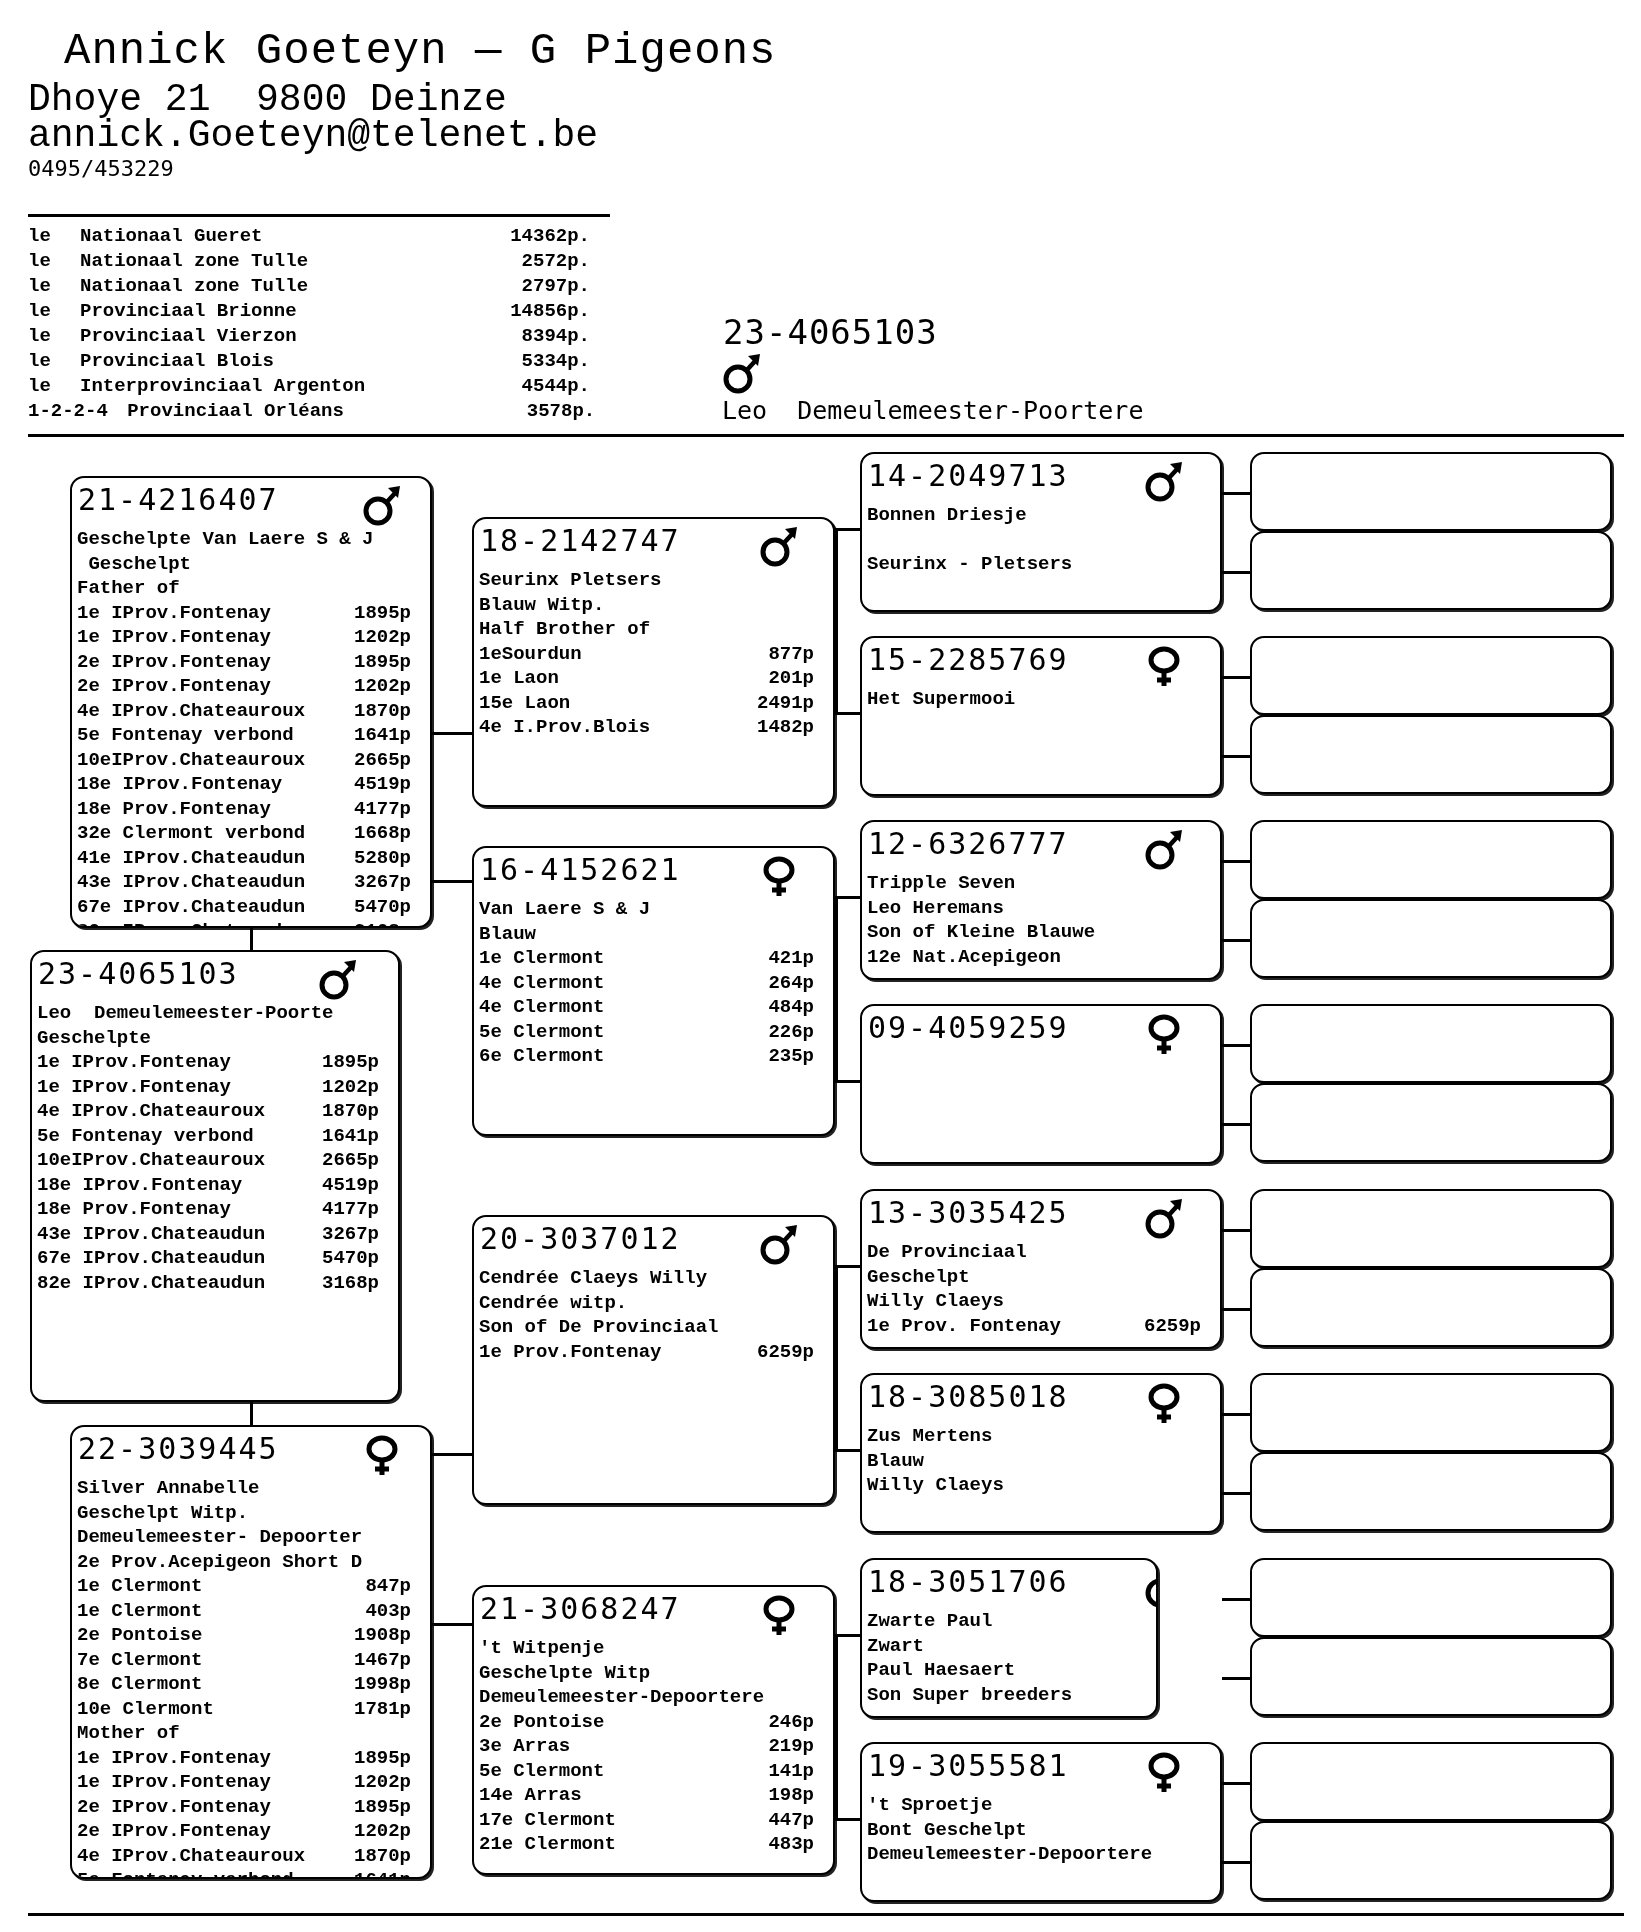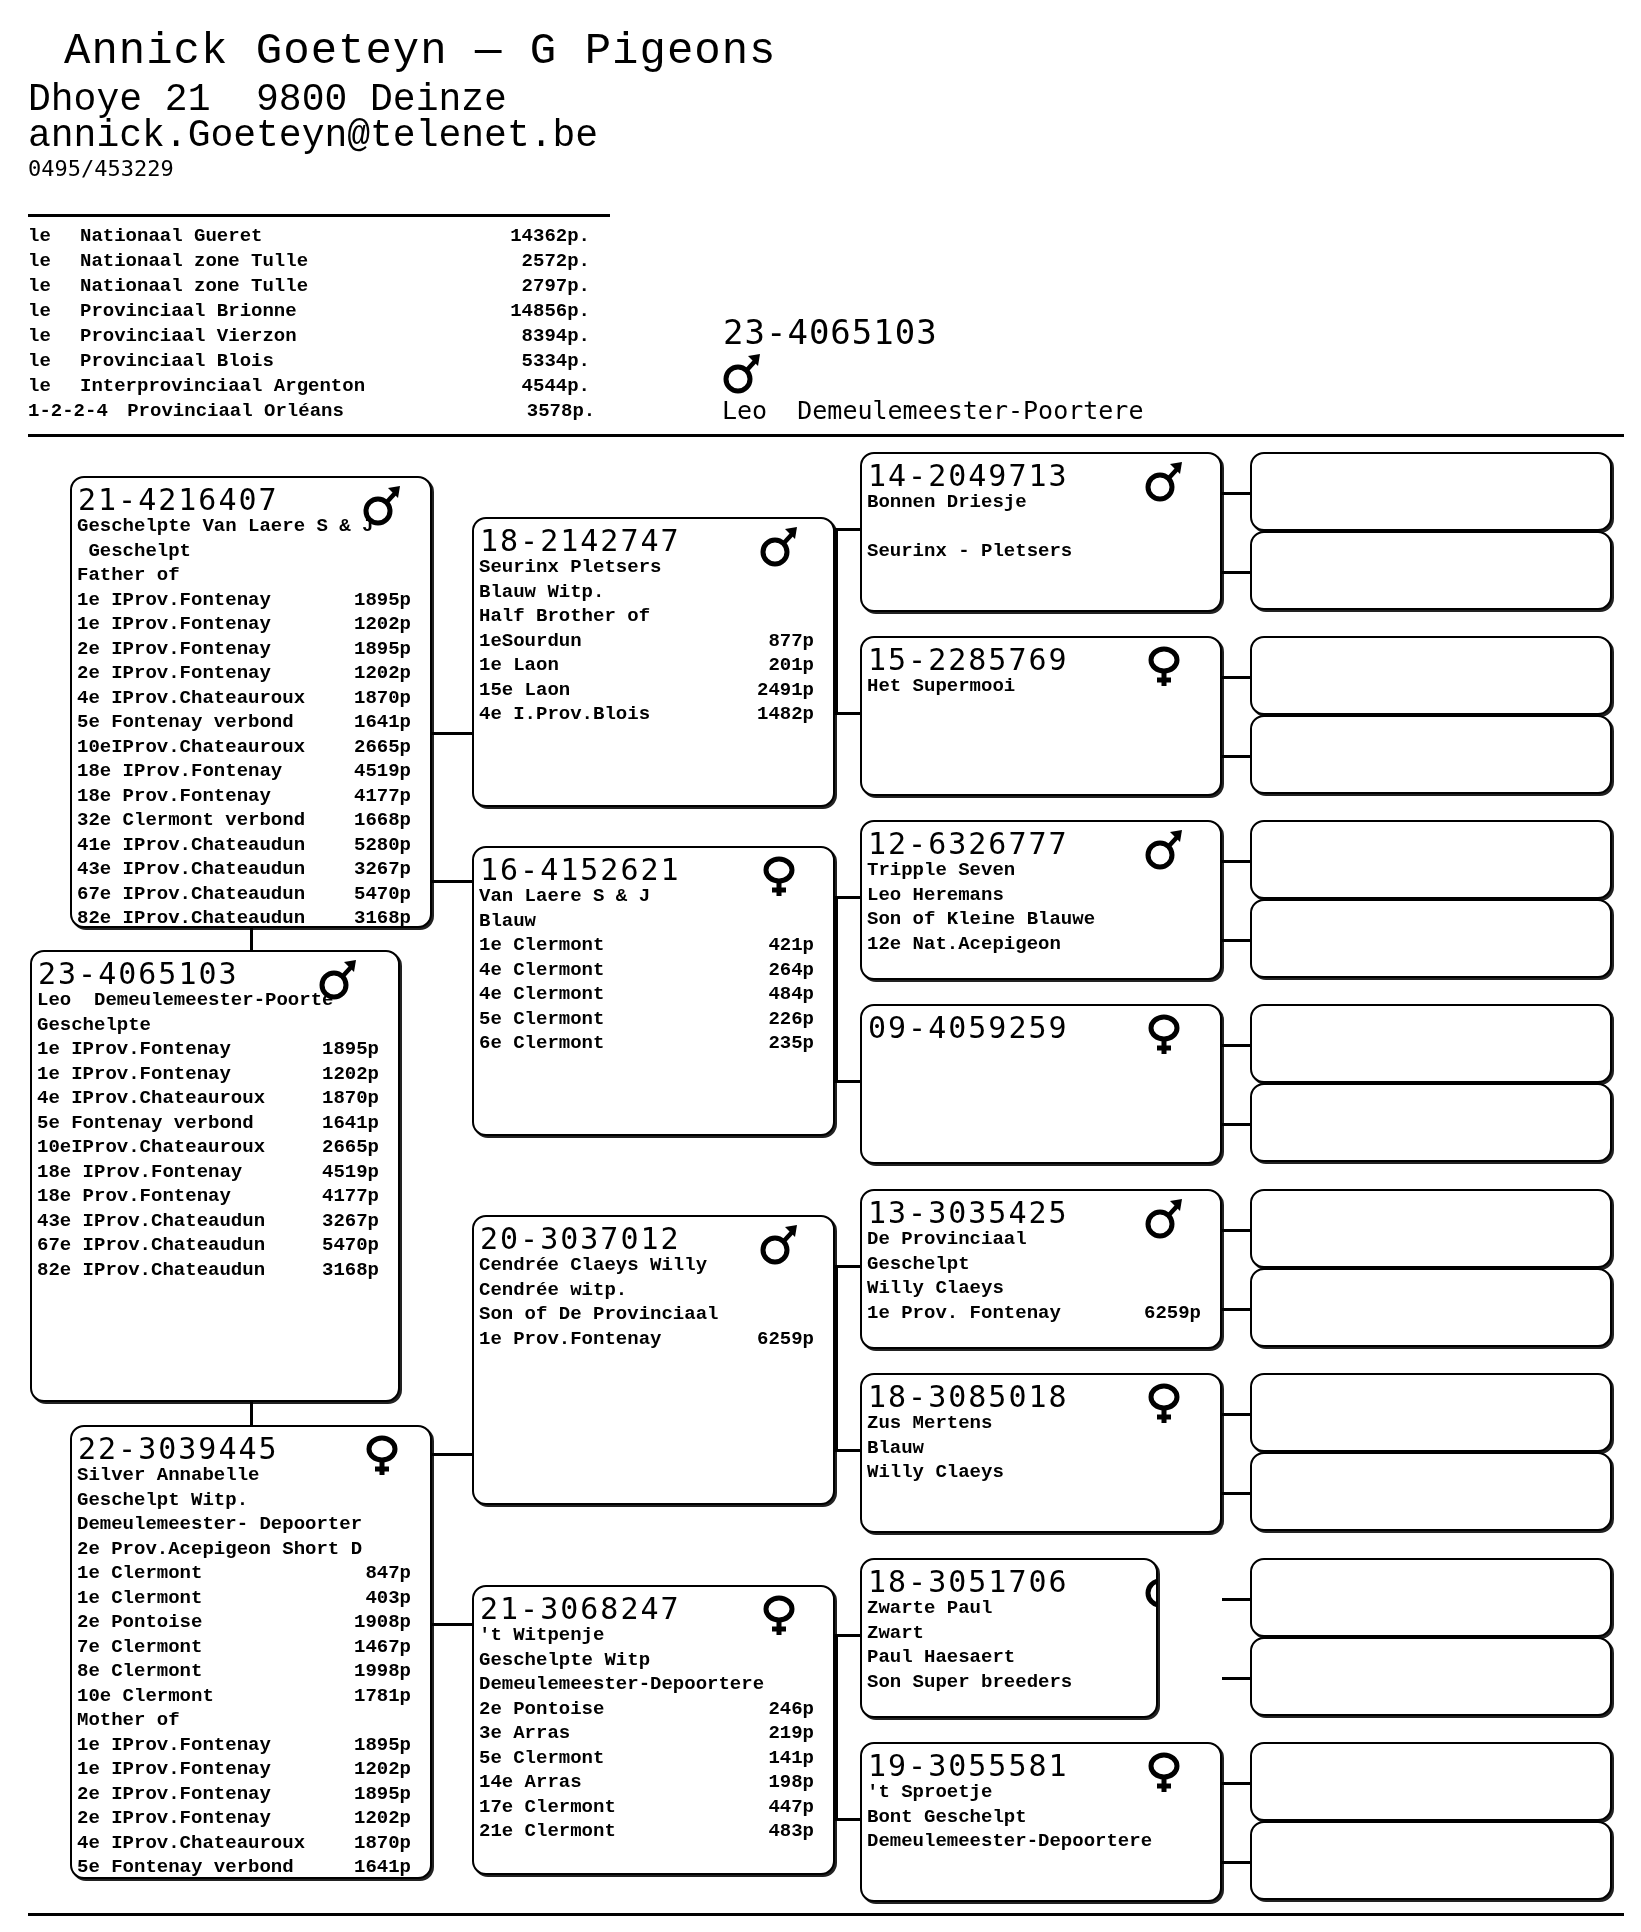--- a/index.html
+++ b/index.html
@@ -28,21 +28,21 @@
   .subj-name { left: 722px; top: 396px; font-size: 25px; white-space: pre; }
   .main-rule { left: 28px; top: 434px; width: 1596px; height: 3px; background: #000; }
   .foot-rule { left: 28px; top: 1913px; width: 1596px; height: 3px; background: #000; }
 
   
   .box { position: absolute; border: 2.5px solid #000; border-radius: 14px; background: #fff;
          box-sizing: border-box; box-shadow: 2px 2px 0 #222; overflow: hidden; }
   .box .ring { position: absolute; left: 6px; top: 4px; font-size: 30px; letter-spacing: 2px;
                font-family: "DejaVu Sans Mono", monospace; white-space: pre; }
   .box .sex { position: absolute; width: 40px; height: 44px; }
-  .box .lines { position: absolute; left: 5px; top: 36px; font-size: 19px; font-weight: bold;
+  .box .lines { position: absolute; left: 5px; top: 49px; font-size: 19px; font-weight: bold;
                 line-height: 24.5px; font-family: "Liberation Mono", monospace; white-space: pre; }
   .box .lines .ln { display: flex; }
   .box .lines .lt { flex: 0 0 auto; }
   .box .lines .lp { flex: 1 1 auto; text-align: right; }
 
   .line { position: absolute; background: #000; }
 </style>
 </head>
 <body>
 

